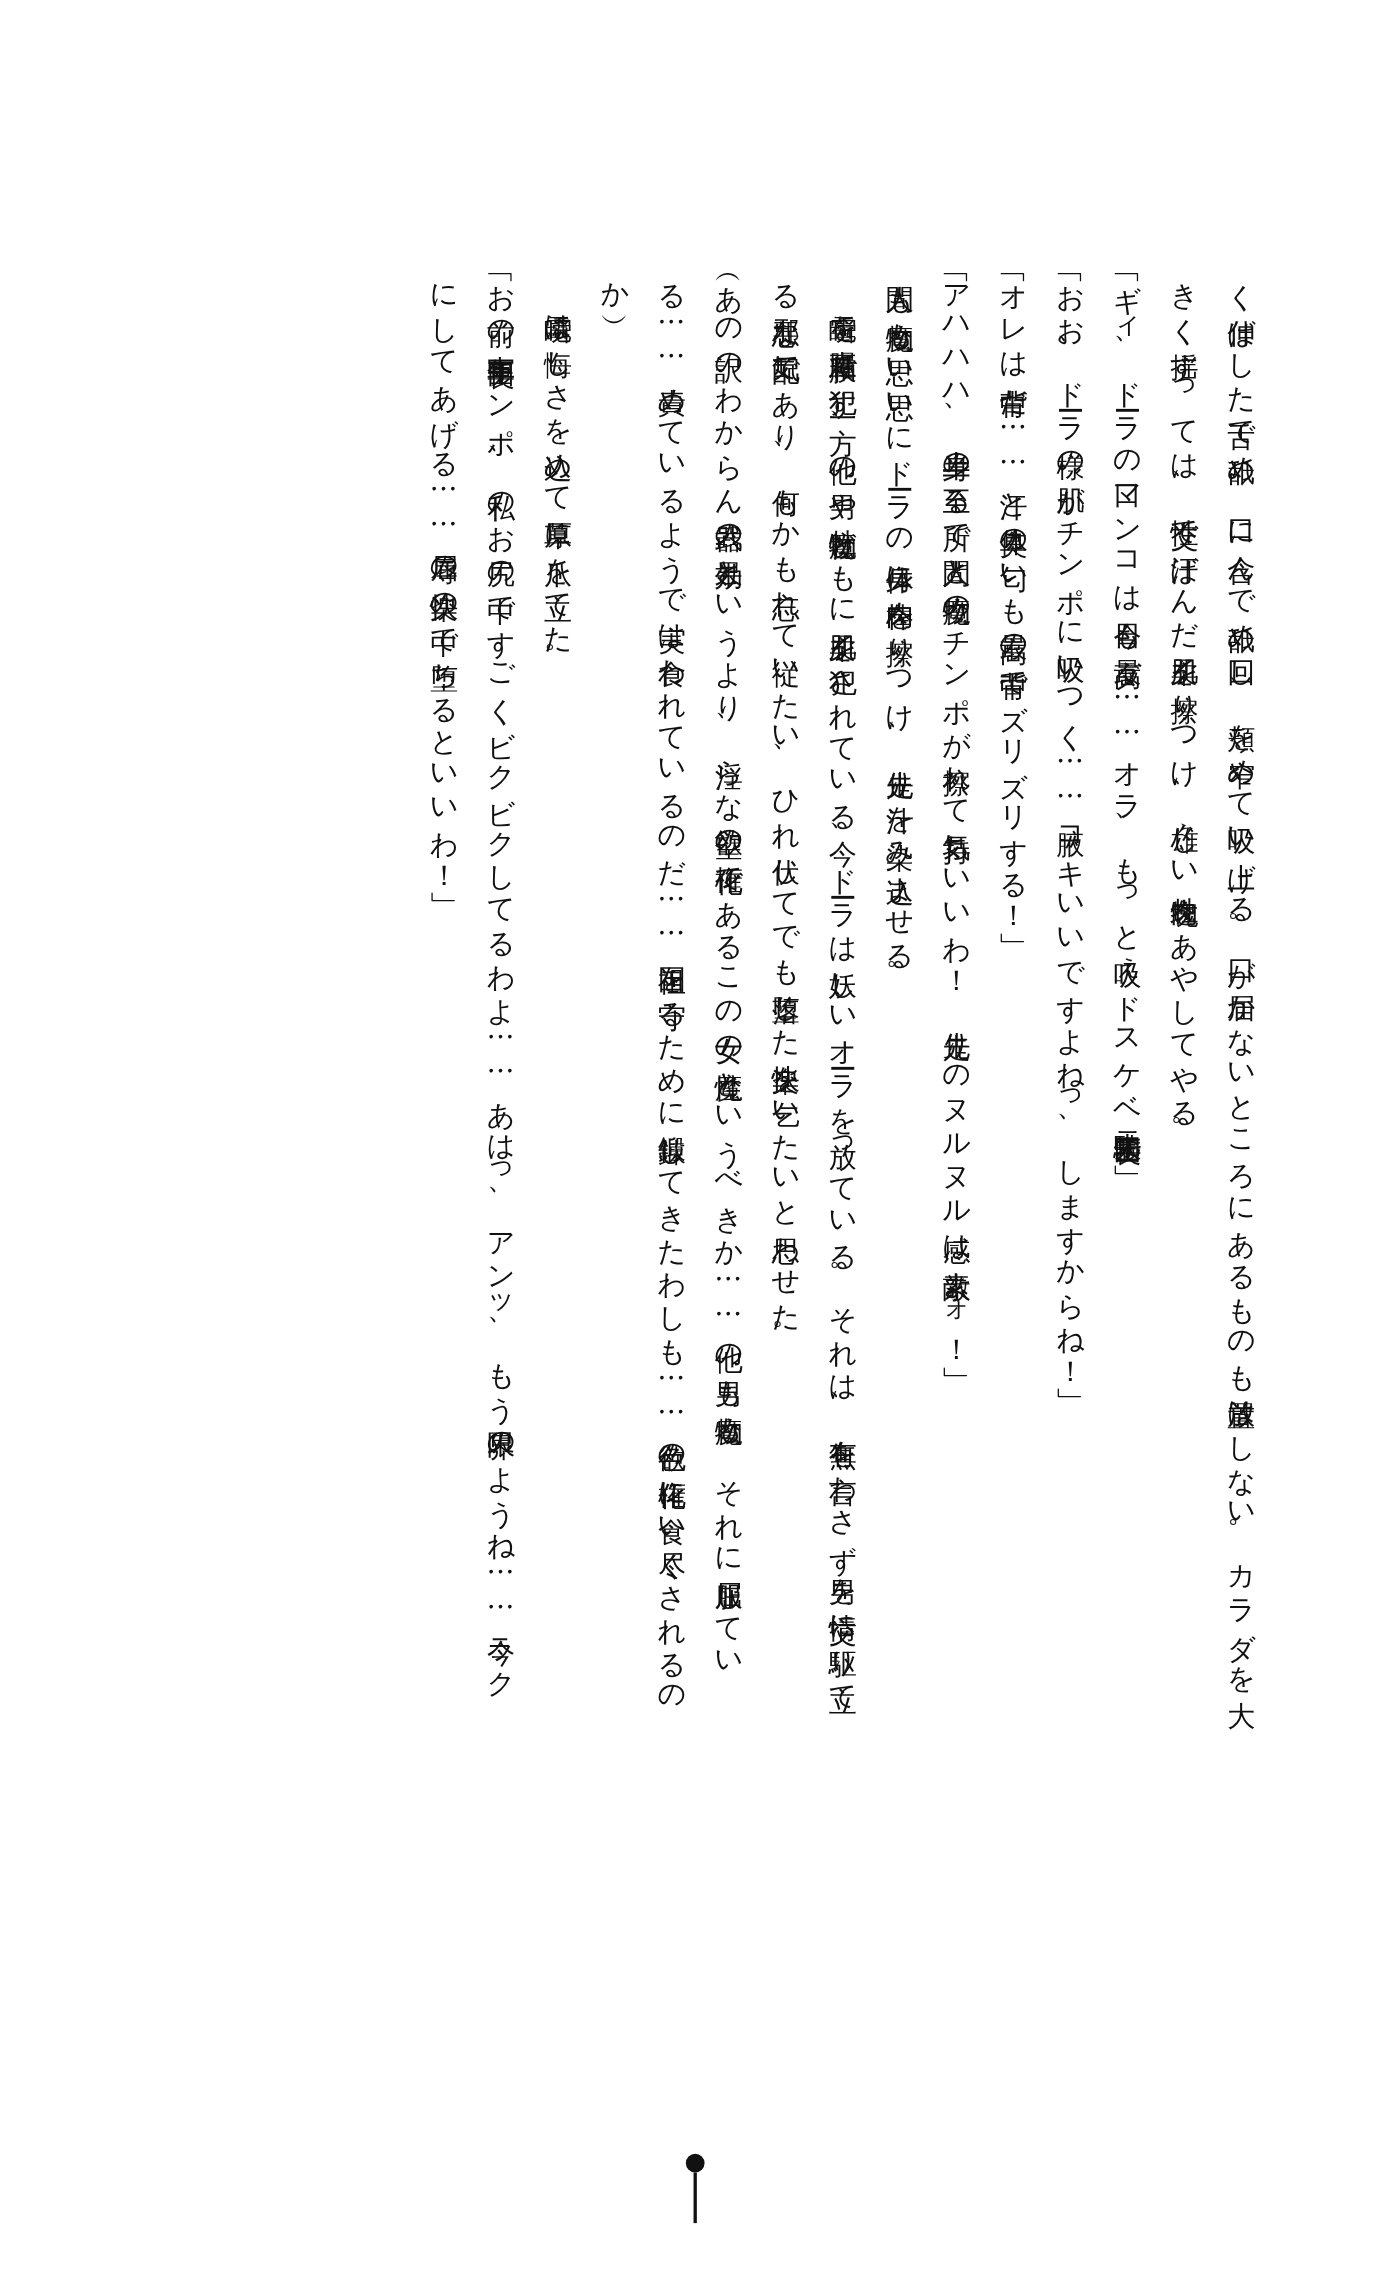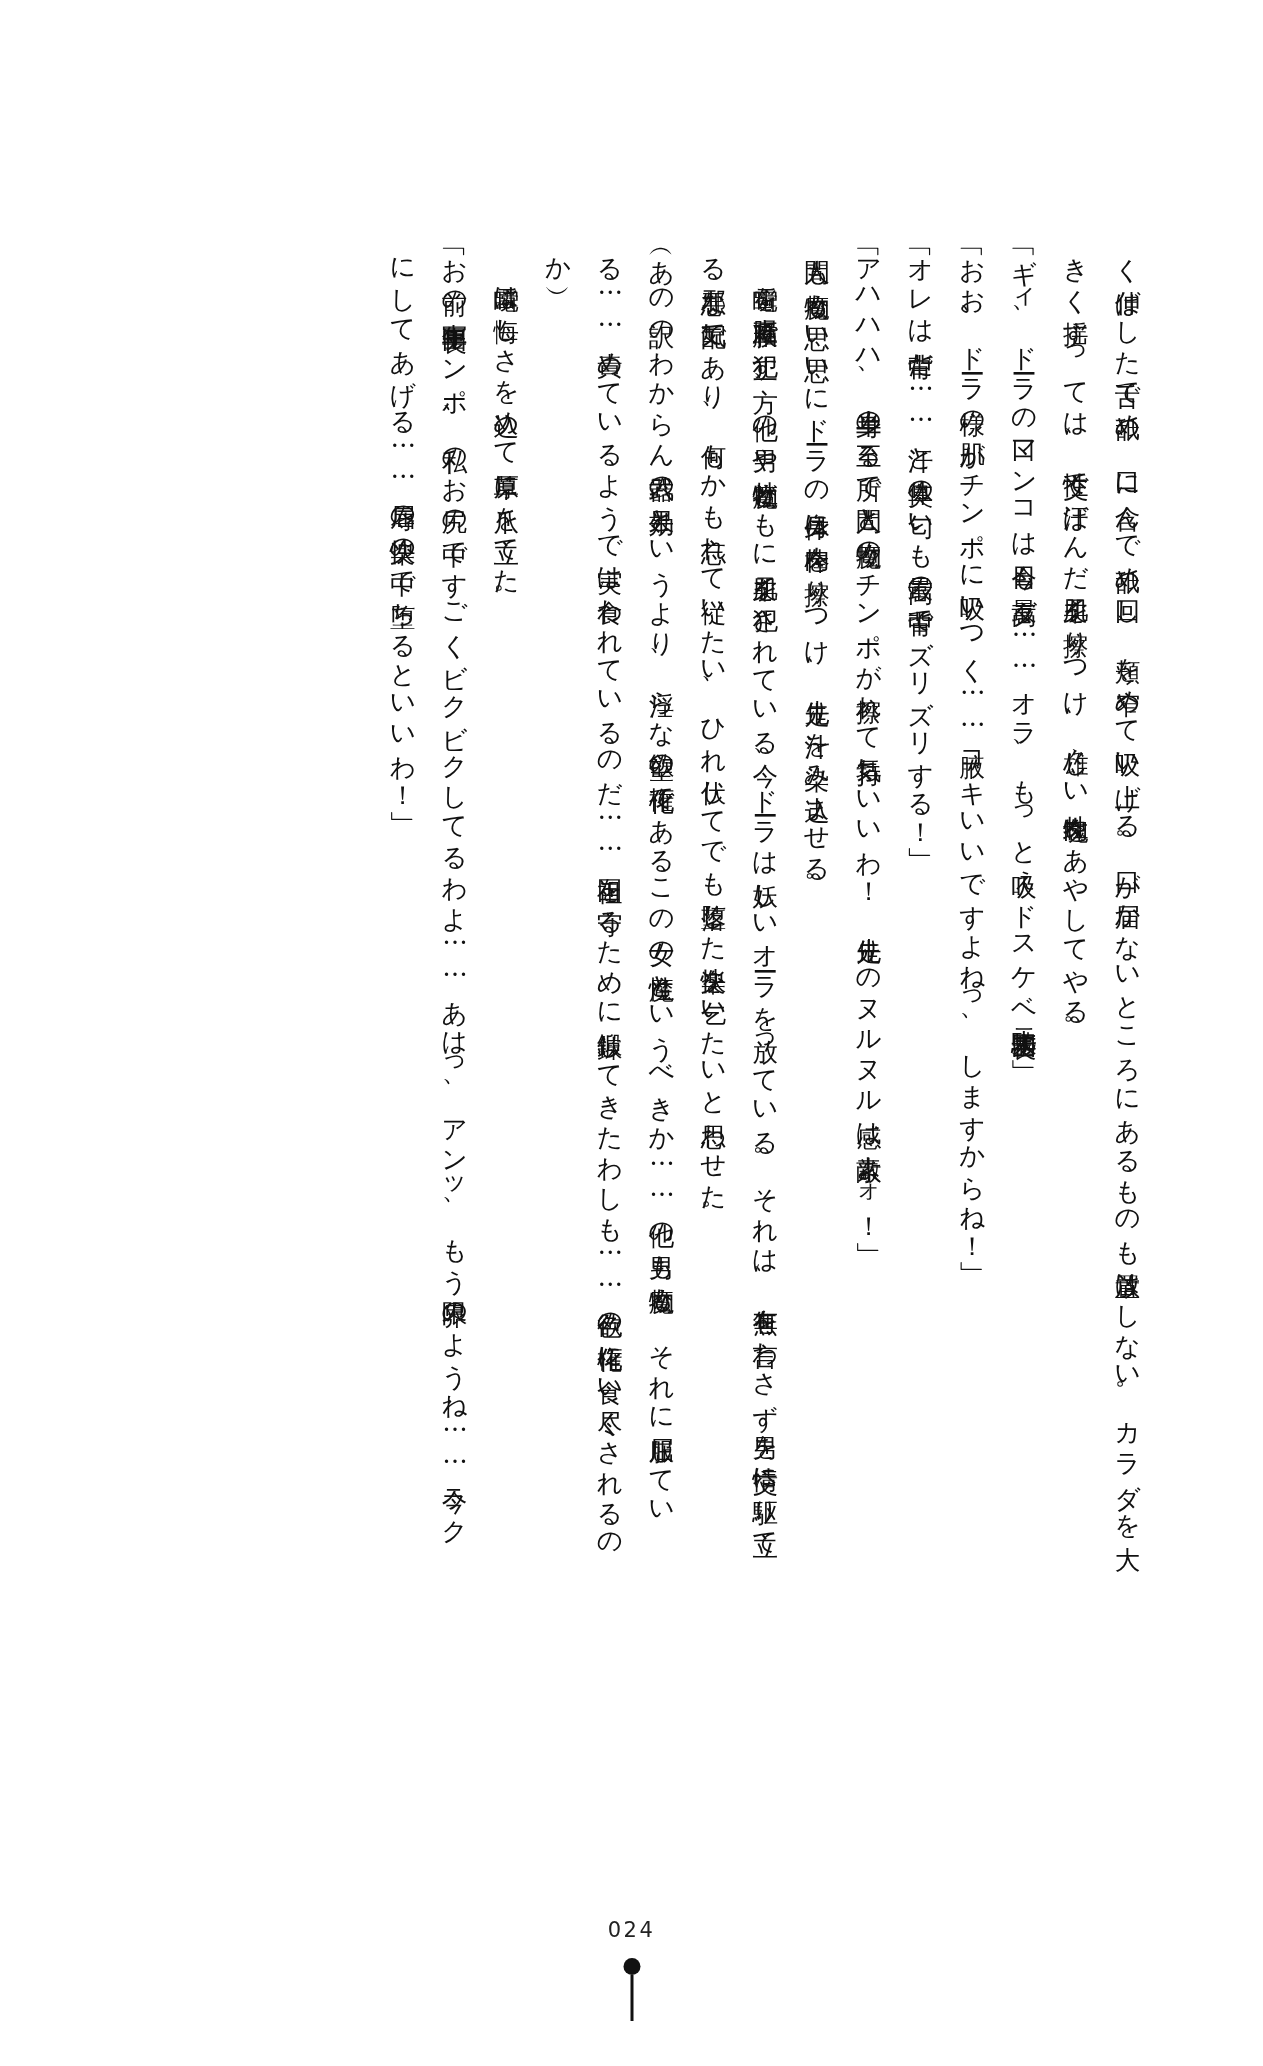--- a/index.html
+++ b/index.html
@@ -105,20 +105,19 @@
     <p class="para">「オレは背中だ……汗と体臭の匂いも最高の背中でズリズリする！」</p>
     <p class="para">「アハハハ、上半身の至る所で人間と魔物のチンポが擦れて気持ちいいわ！　先走りのヌルヌル感は素敵よォ！」</p>
     <p class="para">人間も魔物も思い思いにドーラの身体に肉棒を擦りつけ、先走り汁を染み込ませる。</p>
     <p class="para indent">瞬電を直腸粘膜で犯す一方、他の男や牡魔物どもに柔肌を犯されている今、ドーラは妖しいオーラを放っている。それは、有無を言わさず男を情交に駆り立てる邪悪な気配であり、何もかも忘れて従いたい、ひれ伏してでも堕落した快楽を乞いたいと思わせた。</p>
     <p class="para">（あの訳のわからん武器の効果というより、淫らな欲望の権化であるこの女の魔性というべきか……他の男も魔物も、それに屈服している……責めているようで実は食われているのだ……祖国を守るために鍛錬してきたわしも……色欲の権化に食い尽くされるのか）</p>
     <p class="para indent">瞬電は悔しさを込めて草原に爪を立てた。</p>
     <p class="para">「お前の中年軍団長チンポ、私のお尻の中ですごくビクビクしてるわよ……あはっ、アンッ、もう限界のようね……今ラクにしてあげる……屈辱の快楽の中で堕ちるといいわ！」</p>
   </div>
 
   <div id="page-footer">
-    <div id="page-number">024</div>
     <div id="footer-mark">
       <div id="footer-dot"></div>
       <div id="footer-stem"></div>
     </div>
   </div>
 
 </div>
 
 </body></html>

